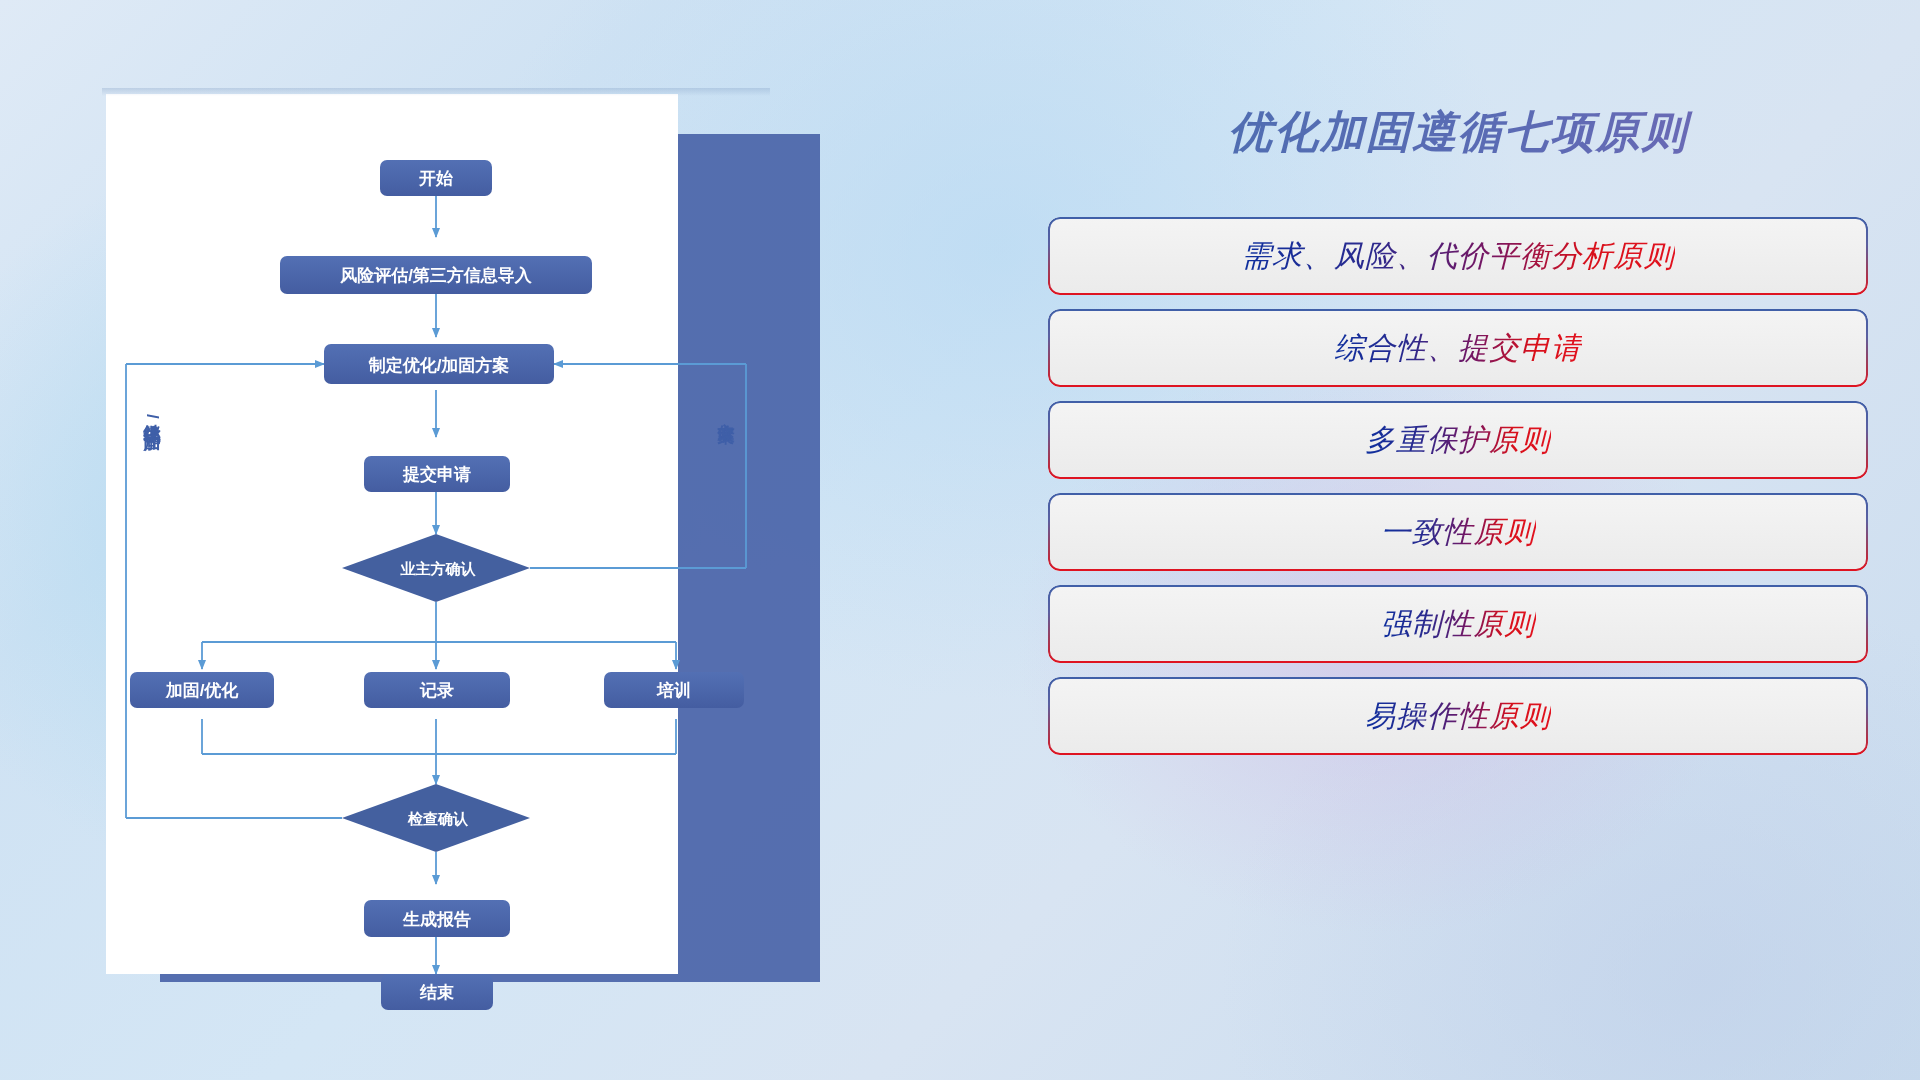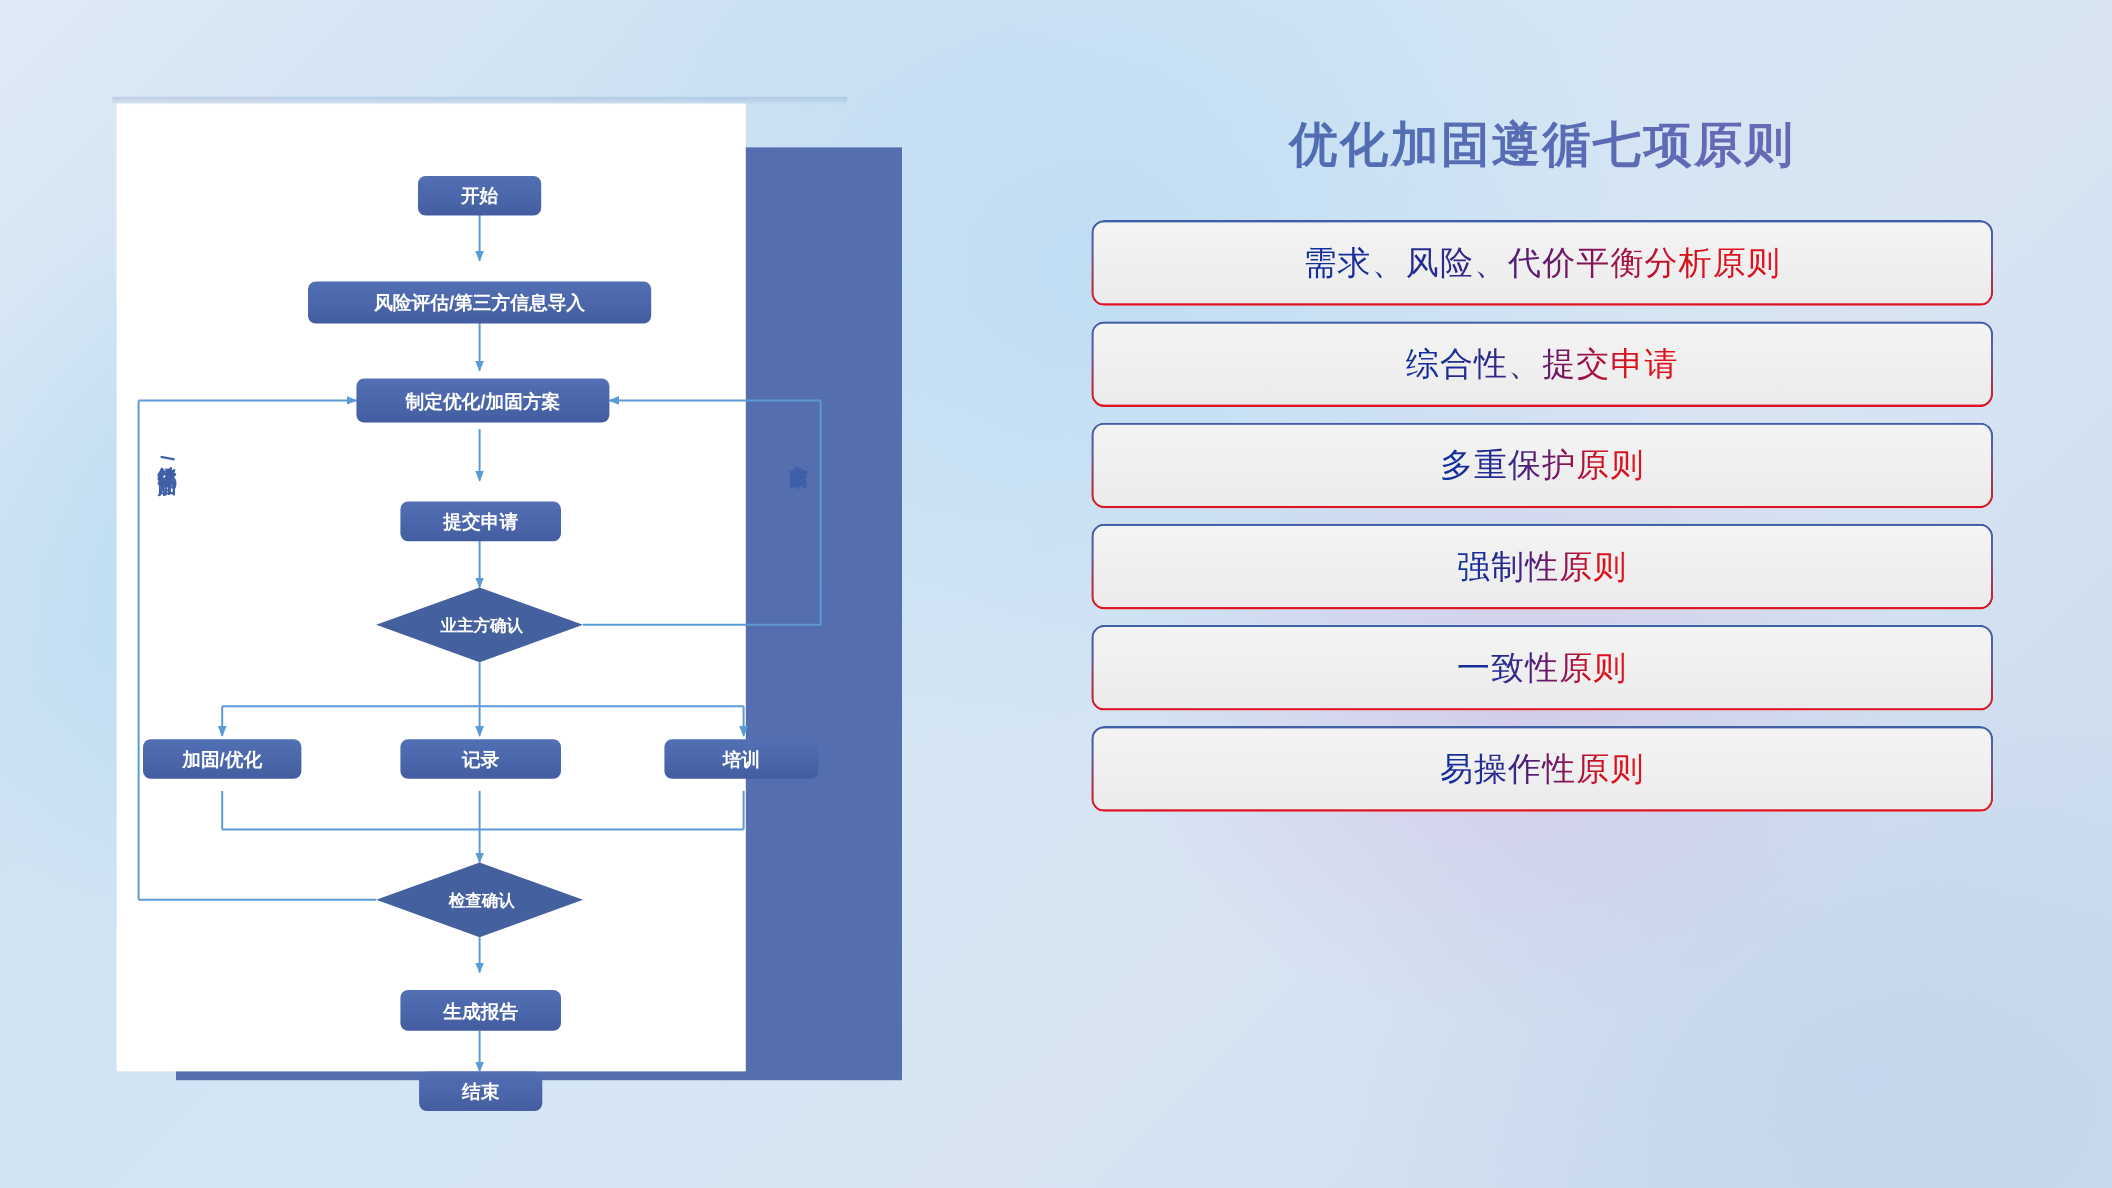--- a/index.html
+++ b/index.html
@@ -66,43 +66,44 @@
   }
   .edge-label-text {
     font-family: "Liberation Sans", "DejaVu Sans", sans-serif;
     font-weight: bold;
     fill: #3f5fa8;
   }
 
   
   #right-panel {
     position: absolute;
-    left: 992px;
+    left: 1048px;
     top: 80px;
     width: 820px;
     height: 940px;
+    font-style: italic;
   }
 
   #principles-title {
     font-size: 44px;
     font-weight: bold;
     text-align: center;
     letter-spacing: 2px;
     line-height: 1.1;
     padding-top: 28px;
     background: linear-gradient(to right, #4a6fb0 0%, #5a6bb4 55%, #7668b6 100%);
     -webkit-background-clip: text;
     background-clip: text;
     color: transparent;
     -webkit-text-fill-color: transparent;
     text-shadow: none;
   }
 
   #principle-list {
-    margin-top: 44px;
+    margin-top: 61px;
     display: flex;
     flex-direction: column;
     gap: 14px;
   }
 
   .principle-item {
     position: relative;
     height: 78px;
     border-radius: 12px;
     background: linear-gradient(to bottom, #f4f4f4 0%, #efefef 55%, #ebebeb 100%);
@@ -275,25 +276,25 @@
       <div class="principle-item">
         <span class="principle-label">综合性、提交申请</span>
       </div>
 
 
       <div class="principle-item">
         <span class="principle-label">多重保护原则</span>
       </div>
 
       <div class="principle-item">
+        <span class="principle-label">一致性原则</span>
+      </div>
+
+      <div class="principle-item">
         <span class="principle-label">强制性原则</span>
-      </div>
-
-      <div class="principle-item">
-        <span class="principle-label">一致性原则</span>
       </div>
 
       <div class="principle-item">
         <span class="principle-label">易操作性原则</span>
       </div>
 
     </div>
   </div>
 
 </div>

